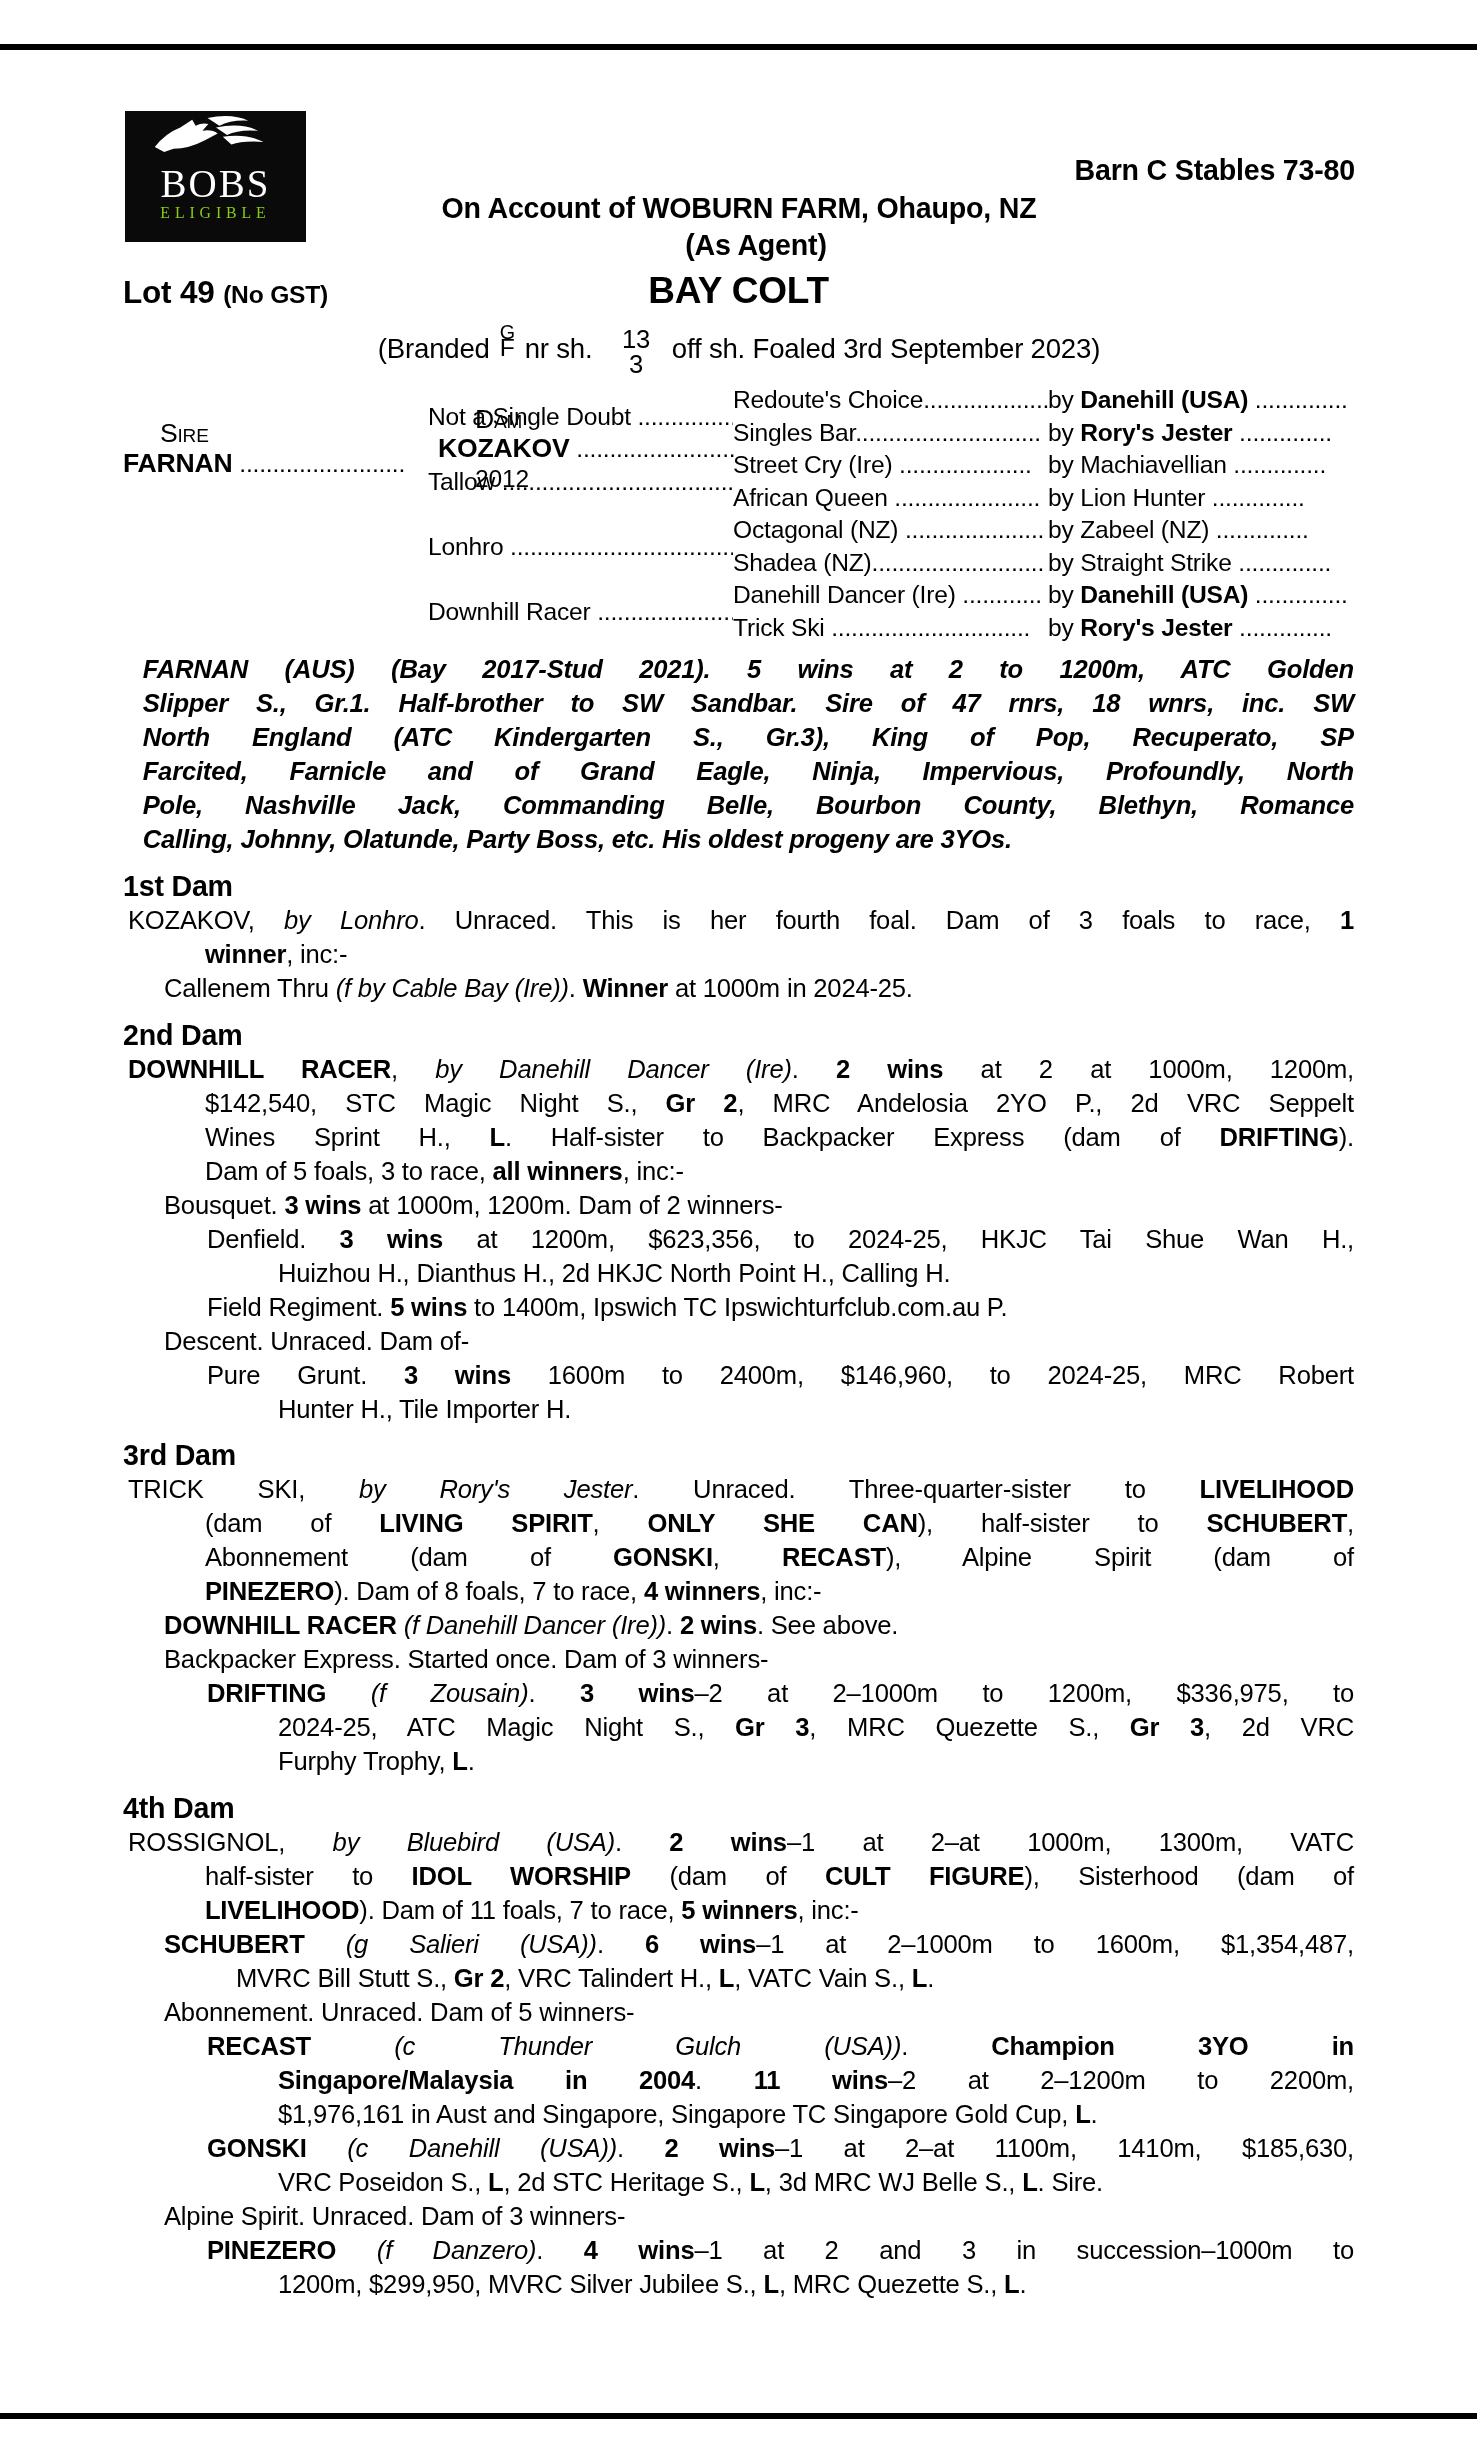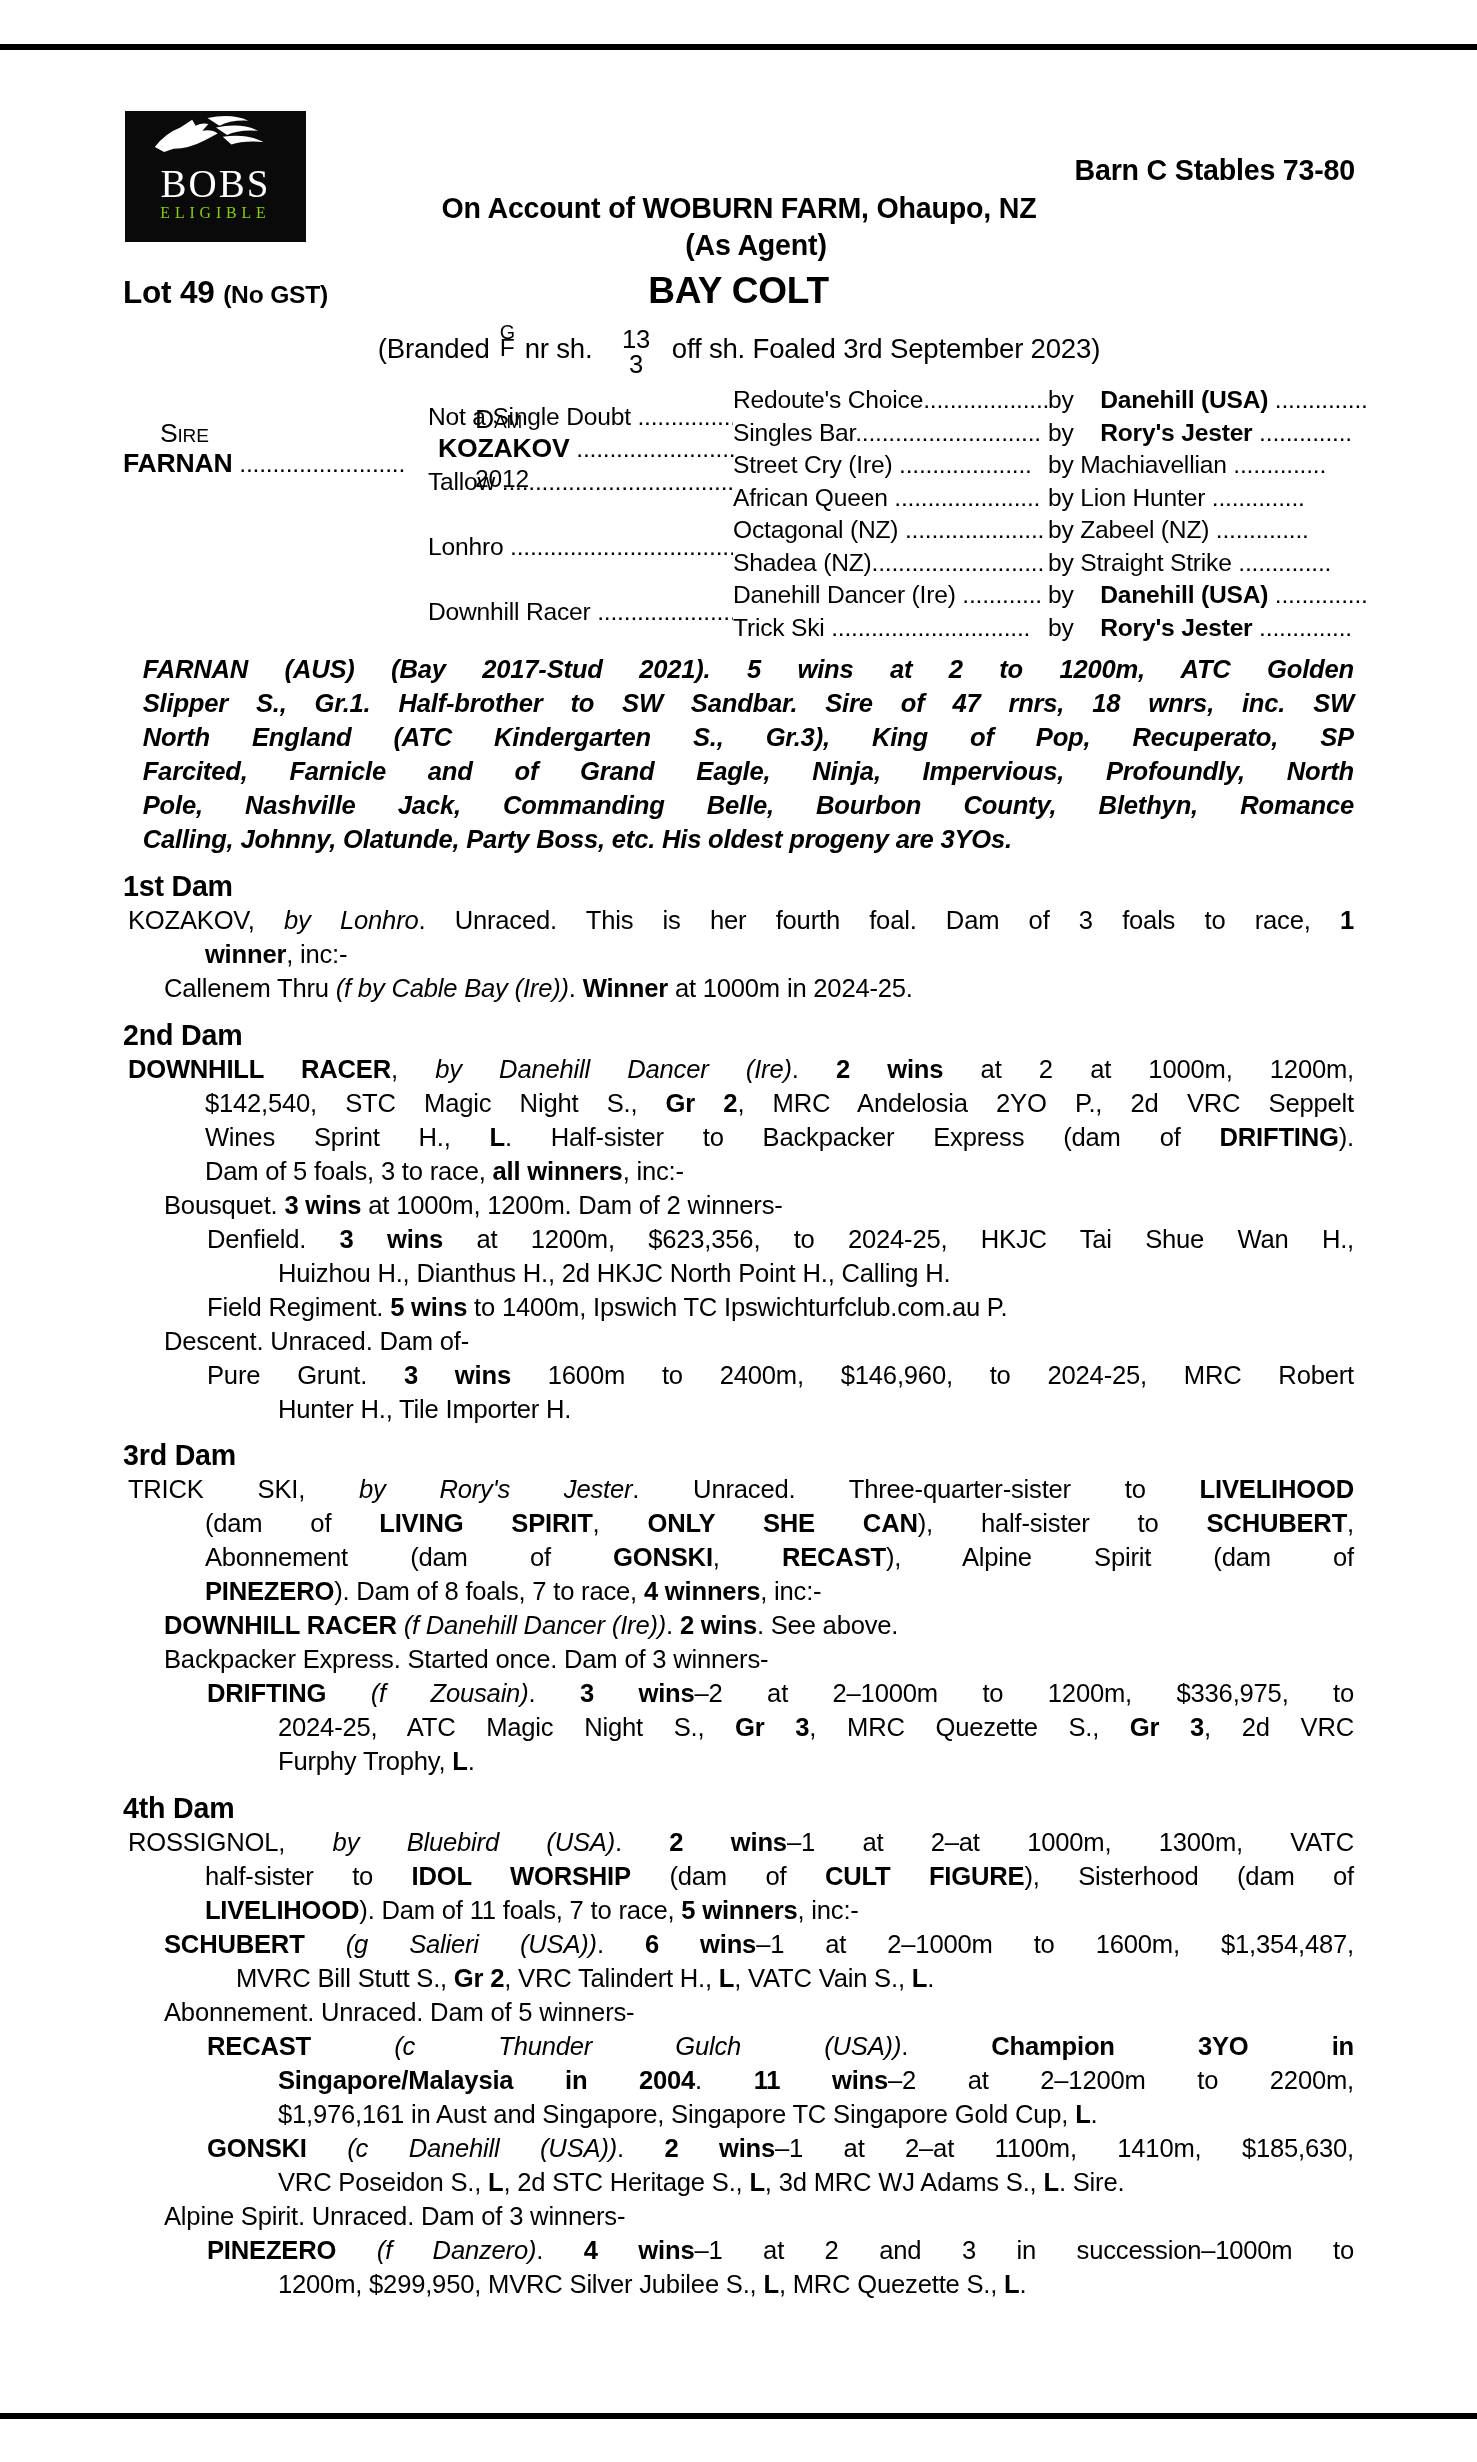--- a/index.html
+++ b/index.html
@@ -39,21 +39,21 @@
   .g1name{white-space:nowrap;overflow:hidden;line-height:29.6px;}
   .g1name .b{font-weight:bold;font-size:26.6px;}
   .g1year{padding-left:37px;line-height:29.6px;}
   .ped-c2{width:305px;display:flex;flex-direction:column;}
   .p2cell{height:65px;display:flex;align-items:center;}
   .p2cell span{white-space:nowrap;overflow:hidden;display:block;width:100%;}
   .ped-c3{flex:1;display:flex;flex-direction:column;}
   .p3row{height:32.5px;display:flex;align-items:center;}
   .p3name{width:315px;white-space:nowrap;overflow:hidden;}
   .p3sire{flex:1;white-space:nowrap;overflow:hidden;}
-  .p3sire .b{font-weight:bold;margin-left:20px;}
+  .p3sire .b{font-weight:bold;}
 
   
   .details{position:absolute;top:652px;left:123px;width:1231px;font-size:25.6px;line-height:34px;}
   .blk-heading{font-weight:bold;font-size:28.6px;margin-top:12.8px;line-height:34px;}
   .blk-para.ind0{margin-left:4.9px;}
   .blk-para.ind1{margin-left:41px;}
   .blk-para.ind2{margin-left:84px;}
   .blk-para.sire{margin-left:19.7px;margin-right:0;}
   .blk-para.sire .pline span{font-weight:bold;font-style:italic;}
   .pline{text-align:justify;text-align-last:justify;}
@@ -241,21 +241,21 @@
       <div class="blk-para ind1">
         <div class="pline last"><span>Abonnement. Unraced. Dam of 5 winners-</span></div>
       </div>
       <div class="blk-para ind2">
         <div class="pline"><span class="b">RECAST</span><span> </span><span class="i">(c Thunder Gulch (USA))</span><span>. </span><span class="b">Champion 3YO in</span></div>
         <div class="pline cont"><span class="b">Singapore/Malaysia in 2004</span><span>. </span><span class="b">11 wins</span><span>–2 at 2–1200m to 2200m,</span></div>
         <div class="pline last cont"><span>$1,976,161 in Aust and Singapore, Singapore TC Singapore Gold Cup, </span><span class="b">L</span><span>.</span></div>
       </div>
       <div class="blk-para ind2">
         <div class="pline"><span class="b">GONSKI</span><span> </span><span class="i">(c Danehill (USA))</span><span>. </span><span class="b">2 wins</span><span>–1 at 2–at 1100m, 1410m, $185,630,</span></div>
-        <div class="pline last cont"><span>VRC Poseidon S., </span><span class="b">L</span><span>, 2d STC Heritage S., </span><span class="b">L</span><span>, 3d MRC WJ Adams S., </span><span class="b">L</span><span>. Sire.</span></div>
+        <div class="pline last cont"><span>VRC Poseidon S., </span><span class="b">L</span><span>, 2d STC Heritage S., </span><span class="b">L</span><span>, 3d MRC WJ Belle S., </span><span class="b">L</span><span>. Sire.</span></div>
       </div>
       <div class="blk-para ind1">
         <div class="pline last"><span>Alpine Spirit. Unraced. Dam of 3 winners-</span></div>
       </div>
       <div class="blk-para ind2">
         <div class="pline"><span class="b">PINEZERO</span><span> </span><span class="i">(f Danzero)</span><span>. </span><span class="b">4 wins</span><span>–1 at 2 and 3 in succession–1000m to</span></div>
         <div class="pline last cont"><span>1200m, $299,950, MVRC Silver Jubilee S., </span><span class="b">L</span><span>, MRC Quezette S., </span><span class="b">L</span><span>.</span></div>
       </div>
     </div>
 

